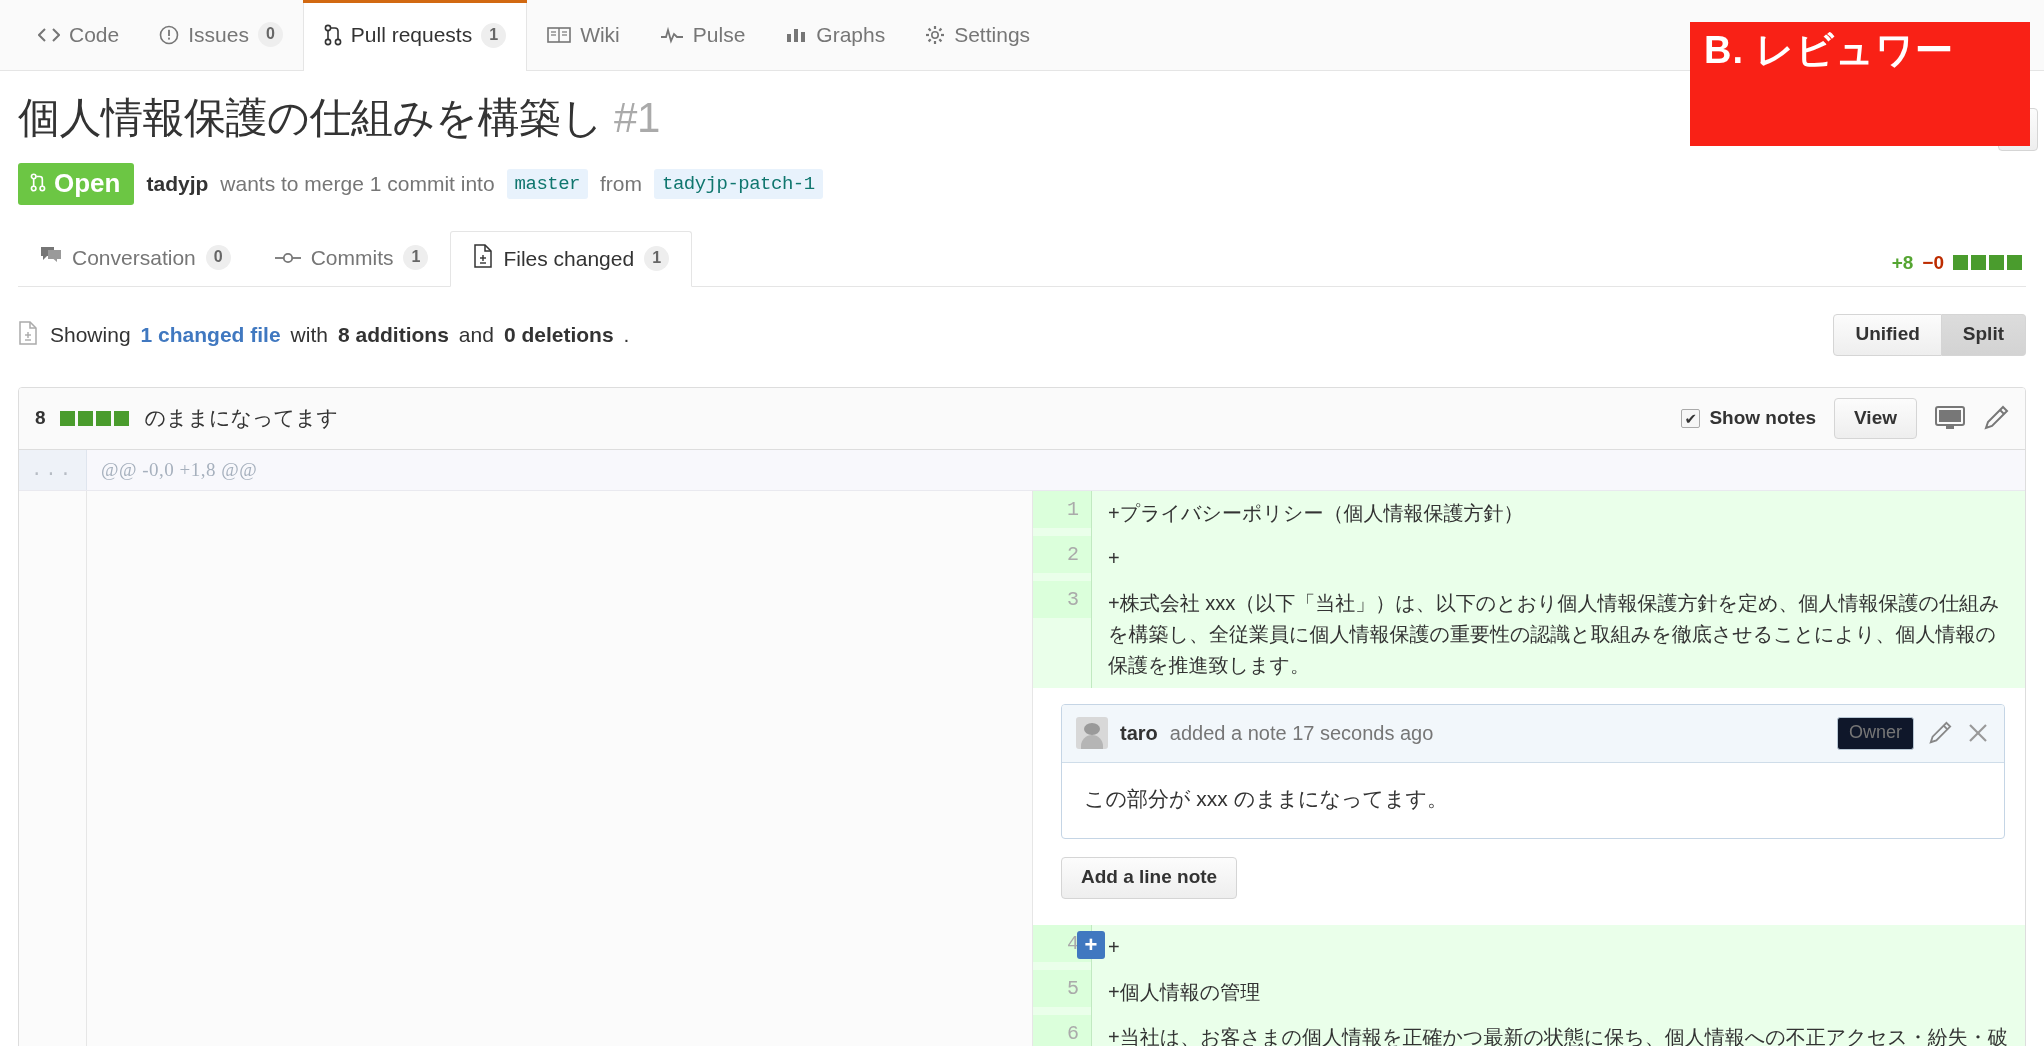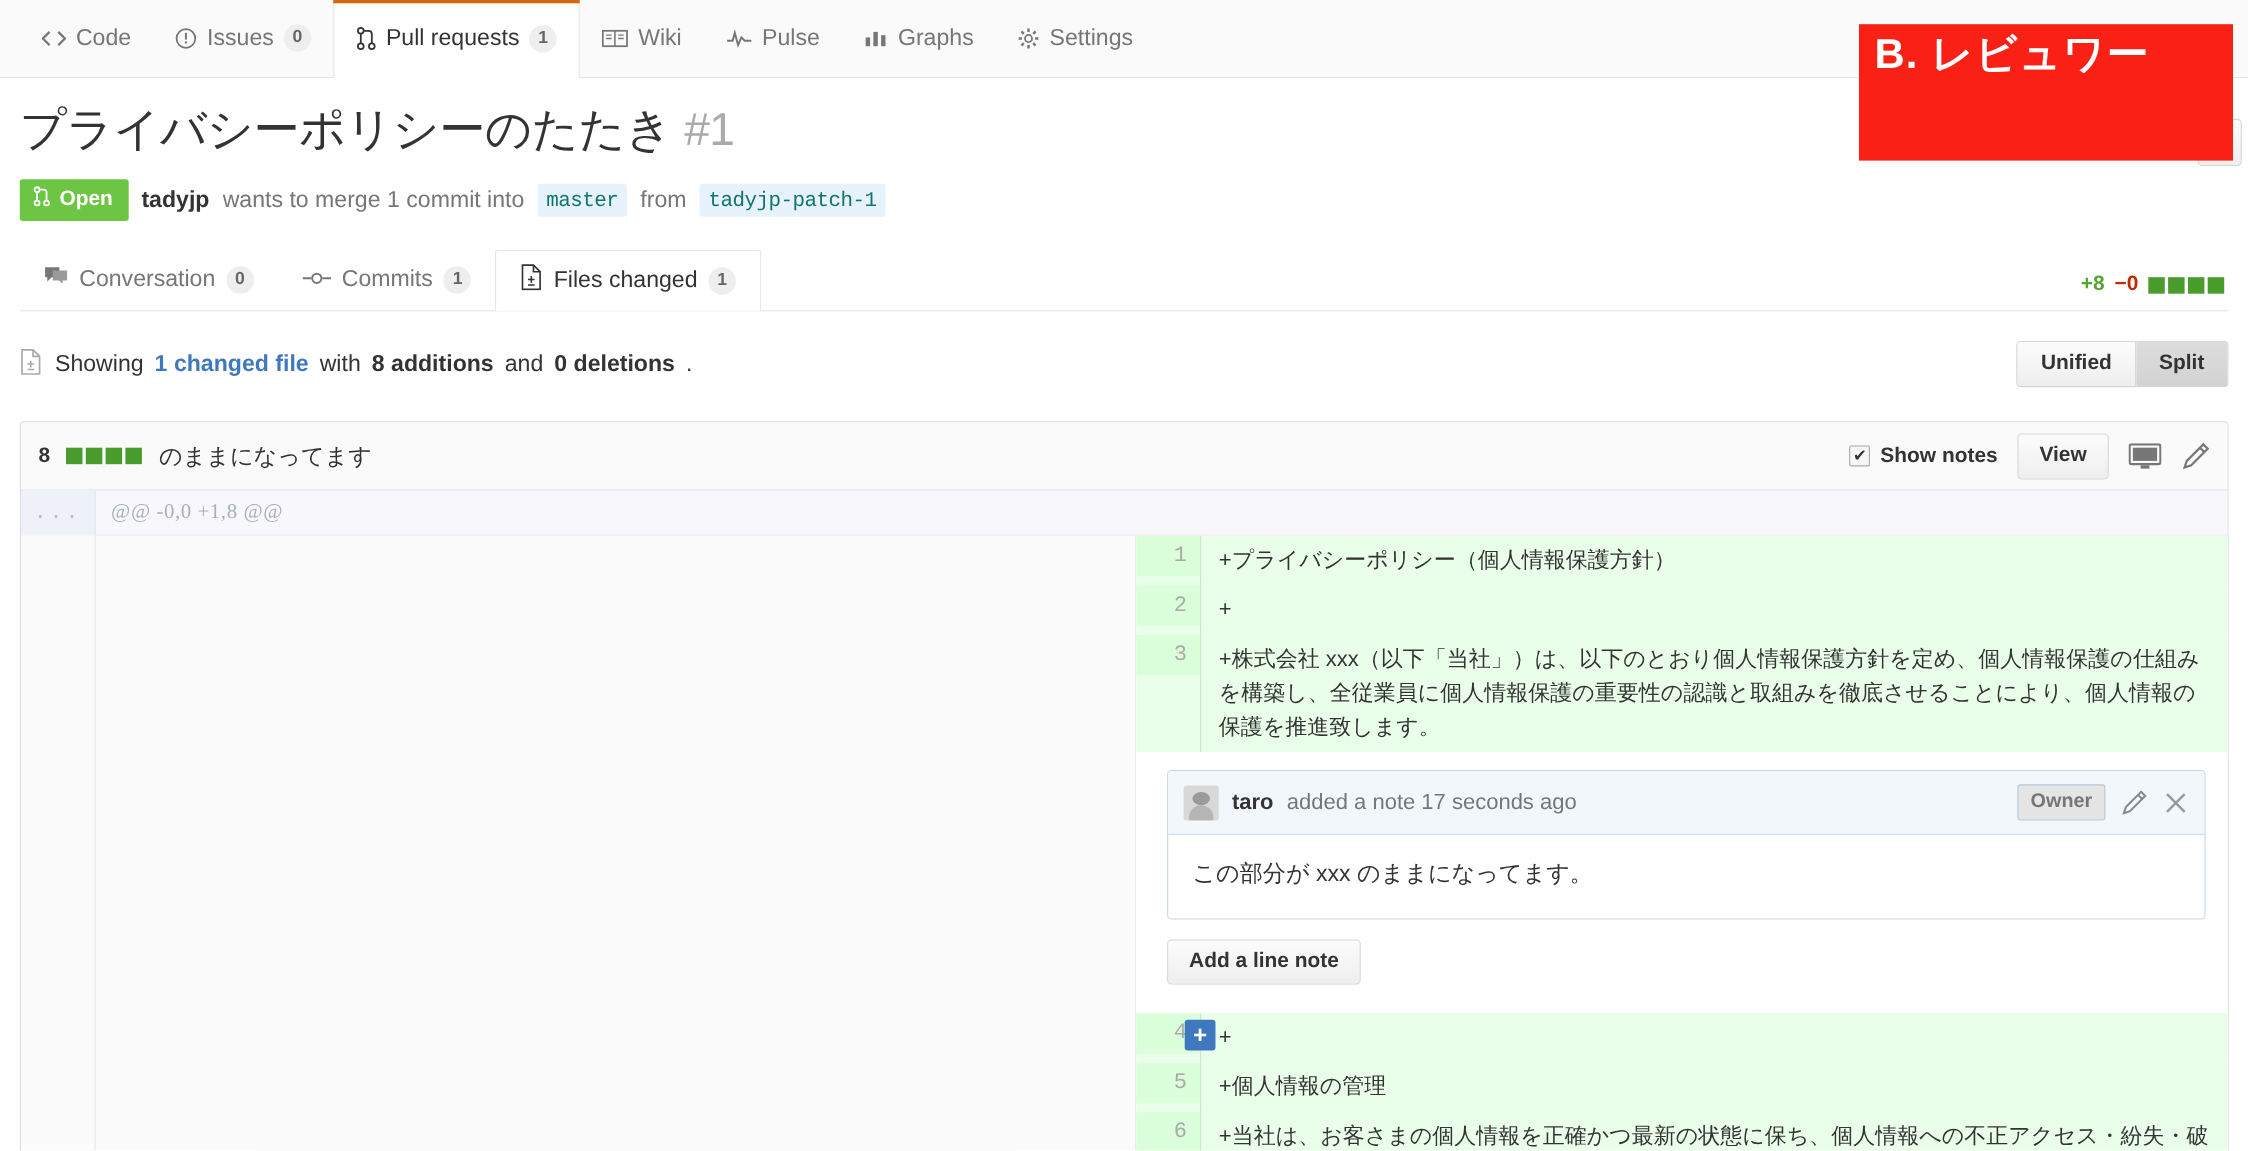--- a/index.html
+++ b/index.html
@@ -83,21 +83,21 @@
     font-size: 21px;
     color: #767676;
   }
   .state-badge {
     display: inline-flex;
     align-items: center;
     gap: 8px;
     background: #6cc644;
     color: #ffffff;
     font-weight: bold;
-    font-size: 19px;
+    font-size: 26px;
     padding: 6px 14px 7px 12px;
     border-radius: 3px;
     line-height: 1.1;
   }
   .author { color: #333333; font-weight: bold; }
   .branch-chip {
     font-family: Liberation Mono, monospace;
     background: #e8f2fc;
     color: #0f766e;
     border-radius: 3px;
@@ -326,23 +326,22 @@
     background: #b5b5b5;
   }
   .note-author { color: #333333; font-weight: bold; }
   .note-head-right { margin-left: auto; display: flex; align-items: center; gap: 14px; }
   .owner-badge {
     border: 1px solid #b8c7d4;
     border-radius: 3px;
     padding: 5px 11px 6px;
     font-size: 18px;
     color: #767676;
-    background: #e5e5e5;
+    background: #0f172a;
     line-height: 1.1;
-    font-weight: bold;
   }
   .note-body {
     padding: 20px 22px 24px;
     font-size: 21px;
     color: #333333;
     line-height: 1.5;
   }
   .add-line-note { margin: 18px 0 6px 0; }
 
   
@@ -468,21 +467,21 @@
               <line x1="5.7" y1="14.3" x2="3.6" y2="16.4"></line>
             </g>
           </svg>
       </span>
       <span>Settings</span>
     </a>
   </nav>
 
   <div class="pr-head">
     <h1 class="pr-title">
-      <span>プライバシーポリシーのたたき</span>
+      <span>個人情報保護の仕組みを構築し</span>
       <span class="pr-number">#1</span>
     </h1>
 
     <div class="pr-meta">
       <span class="state-badge">
         <span>
           <svg width="16" height="19" viewBox="0 0 18 22">
             <circle cx="4" cy="4" r="2.6" stroke="#fff" stroke-width="1.9" fill="none"></circle>
             <circle cx="4" cy="18" r="2.6" stroke="#fff" stroke-width="1.9" fill="none"></circle>
             <circle cx="14" cy="18" r="2.6" stroke="#fff" stroke-width="1.9" fill="none"></circle>

